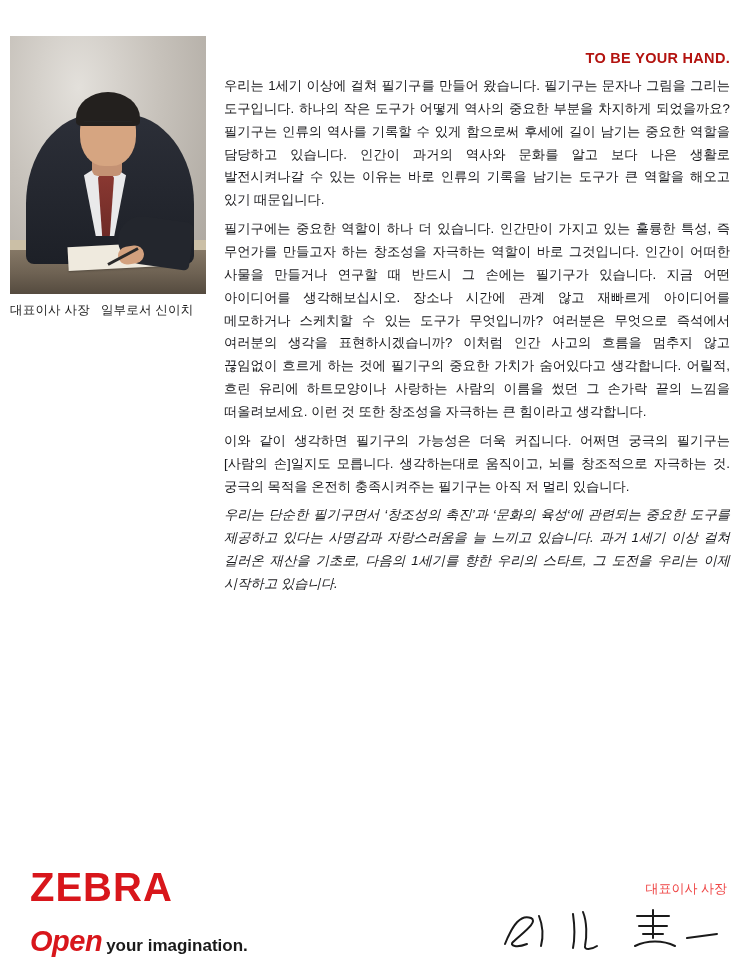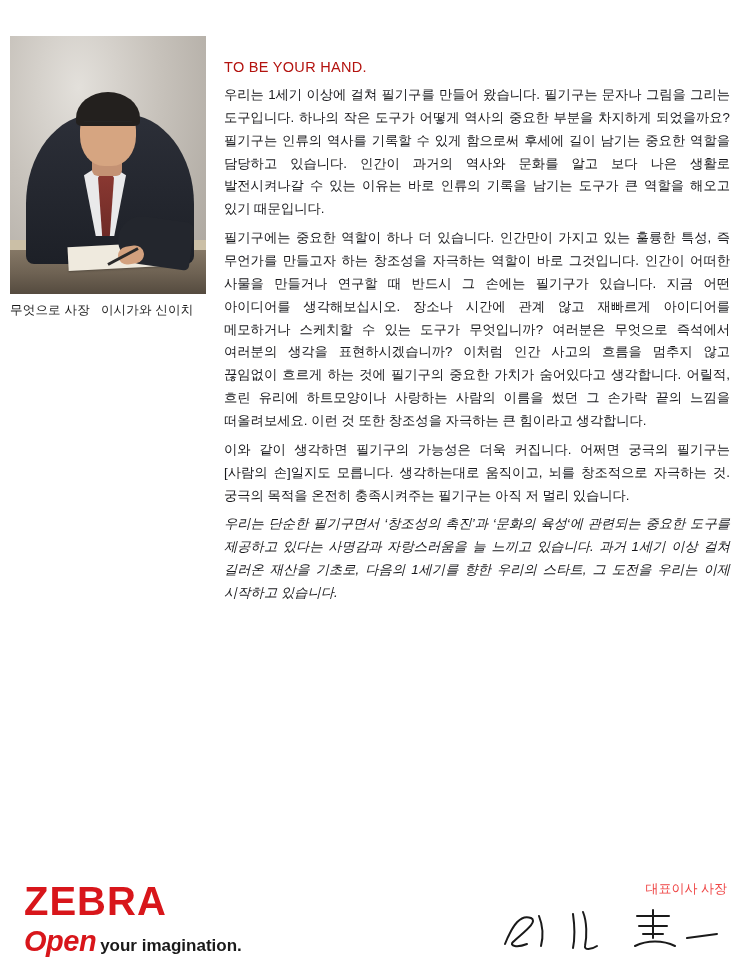--- a/index.html
+++ b/index.html
@@ -160,24 +160,25 @@
 
   
   .text-col {
     position: absolute;
     left: 224px;
     top: 44px;
     width: 506px;
   }
   .doc-title {
     font-size: 14.5px;
-    font-weight: normal;
+    font-weight: bold;
     color: #b3130f;
-    margin: 15px 0 9px 0;
+    margin: 6px 0 9px 0;
     letter-spacing: 0.3px;
+    text-align: right;
   }
   .para {
     font-size: 13.3px;
     line-height: 1.72;
     text-align: justify;
     text-justify: inter-character;
     margin: 0 0 6px 0;
     color: #17171a;
     word-break: keep-all;
   }
@@ -198,36 +199,36 @@
   }
   .sign-mark {
     height: 52px;
     position: relative;
   }
   .sign-mark svg { display: block; margin-left: auto; }
 
   
   .logo-block {
     position: absolute;
-    left: 24px;
+    left: 30px;
     bottom: 18px;
     width: 260px;
   }
   .logo-zebra {
     font-size: 40px;
     font-weight: bold;
     color: #d8161b;
     letter-spacing: 1px;
     line-height: 1;
     font-family: "Liberation Sans", sans-serif;
     position: relative;
     display: inline-block;
   }
   .logo-tagline {
-    margin-top: 6px;
+    margin-top: 20px;
     line-height: 1;
     white-space: nowrap;
   }
   .logo-open {
     font-size: 29px;
     font-weight: bold;
     color: #d8161b;
     font-style: italic;
     letter-spacing: -0.5px;
   }
@@ -251,21 +252,21 @@
     <div class="tie"></div>
     <div class="neck"></div>
     <div class="head"></div>
     <div class="hair"></div>
     <div class="glasses"></div>
     <div class="paper"></div>
     <div class="arm"></div>
     <div class="hand"></div>
     <div class="pen"></div>
   </div>
-  <div class="photo-caption">무엇으로 사장   이시가와 신이치</div>
+  <div class="photo-caption">대표이사 사장   일부로서 신이치</div>
 </div>
 
 <div class="text-col">
   <h1 class="doc-title">TO BE YOUR HAND.</h1>
   <p class="para">우리는 1세기 이상에 걸쳐 필기구를 만들어 왔습니다. 필기구는 문자나 그림을 그리는 도구입니다. 하나의 작은 도구가 어떻게 역사의 중요한 부분을 차지하게 되었을까요? 필기구는 인류의 역사를 기록할 수 있게 함으로써 후세에 길이 남기는 중요한 역할을 담당하고 있습니다. 인간이 과거의 역사와 문화를 알고 보다 나은 생활로 발전시켜나갈 수 있는 이유는 바로 인류의 기록을 남기는 도구가 큰 역할을 해오고 있기 때문입니다.</p>
   <p class="para">필기구에는 중요한 역할이 하나 더 있습니다. 인간만이 가지고 있는 훌륭한 특성, 즉 무언가를 만들고자 하는 창조성을 자극하는 역할이 바로 그것입니다. 인간이 어떠한 사물을 만들거나 연구할 때 반드시 그 손에는 필기구가 있습니다. 지금 어떤 아이디어를 생각해보십시오. 장소나 시간에 관계 않고 재빠르게 아이디어를 메모하거나 스케치할 수 있는 도구가 무엇입니까? 여러분은 무엇으로 즉석에서 여러분의 생각을 표현하시겠습니까? 이처럼 인간 사고의 흐름을 멈추지 않고 끊임없이 흐르게 하는 것에 필기구의 중요한 가치가 숨어있다고 생각합니다. 어릴적, 흐린 유리에 하트모양이나 사랑하는 사람의 이름을 썼던 그 손가락 끝의 느낌을 떠올려보세요. 이런 것 또한 창조성을 자극하는 큰 힘이라고 생각합니다.</p>
   <p class="para">이와 같이 생각하면 필기구의 가능성은 더욱 커집니다. 어쩌면 궁극의 필기구는 [사람의 손]일지도 모릅니다. 생각하는대로 움직이고, 뇌를 창조적으로 자극하는 것. 궁극의 목적을 온전히 충족시켜주는 필기구는 아직 저 멀리 있습니다.</p>
   <p class="para">우리는 단순한 필기구면서 ‘창조성의 촉진’과 ‘문화의 육성‘에 관련되는 중요한 도구를 제공하고 있다는 사명감과 자랑스러움을 늘 느끼고 있습니다. 과거 1세기 이상 걸쳐 길러온 재산을 기초로, 다음의 1세기를 향한 우리의 스타트, 그 도전을 우리는 이제 시작하고 있습니다.</p>
 </div>
 

